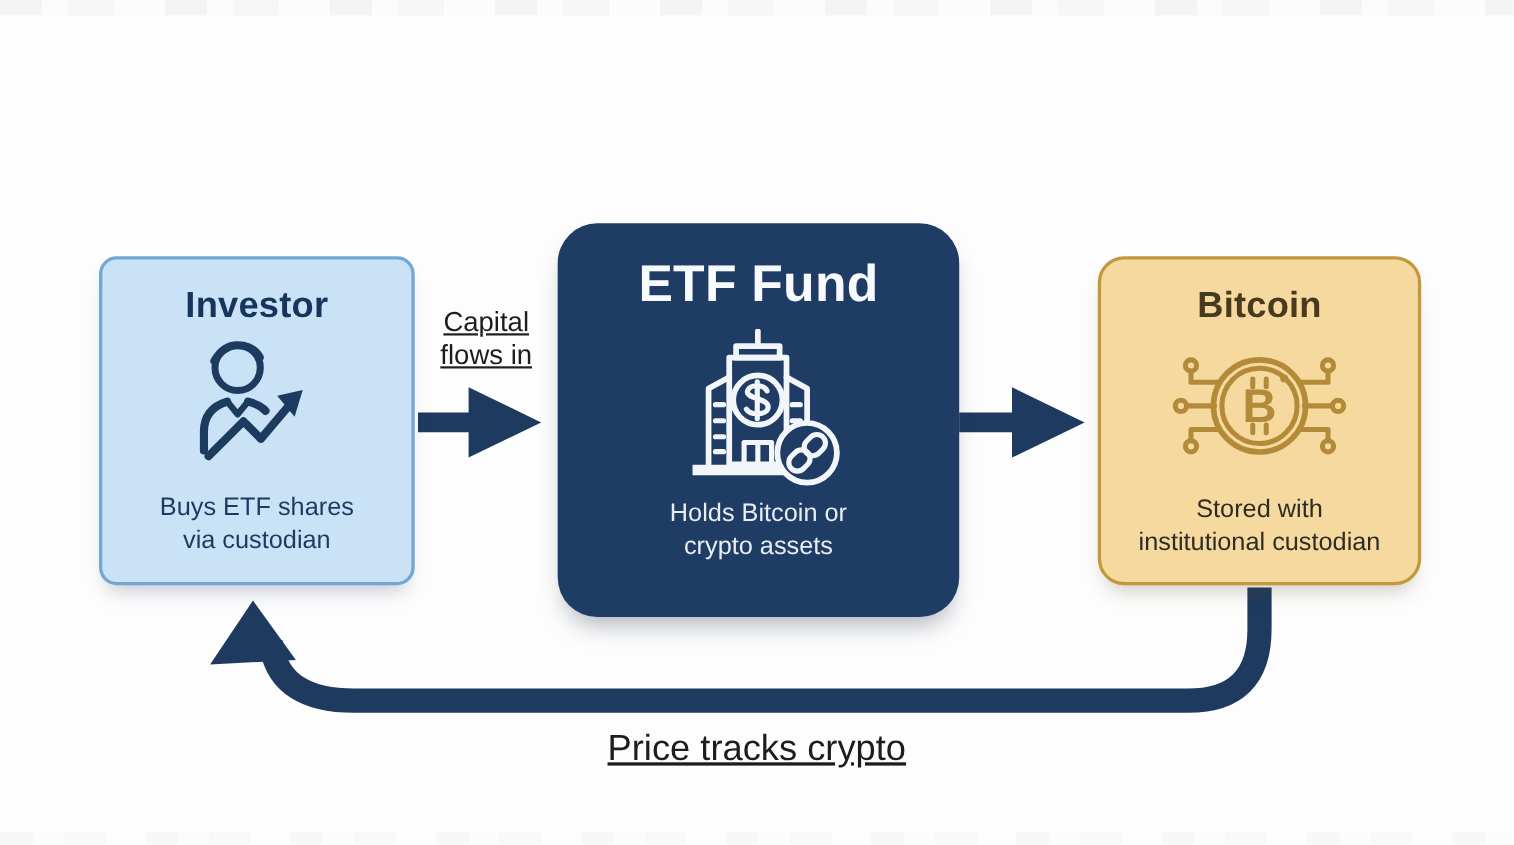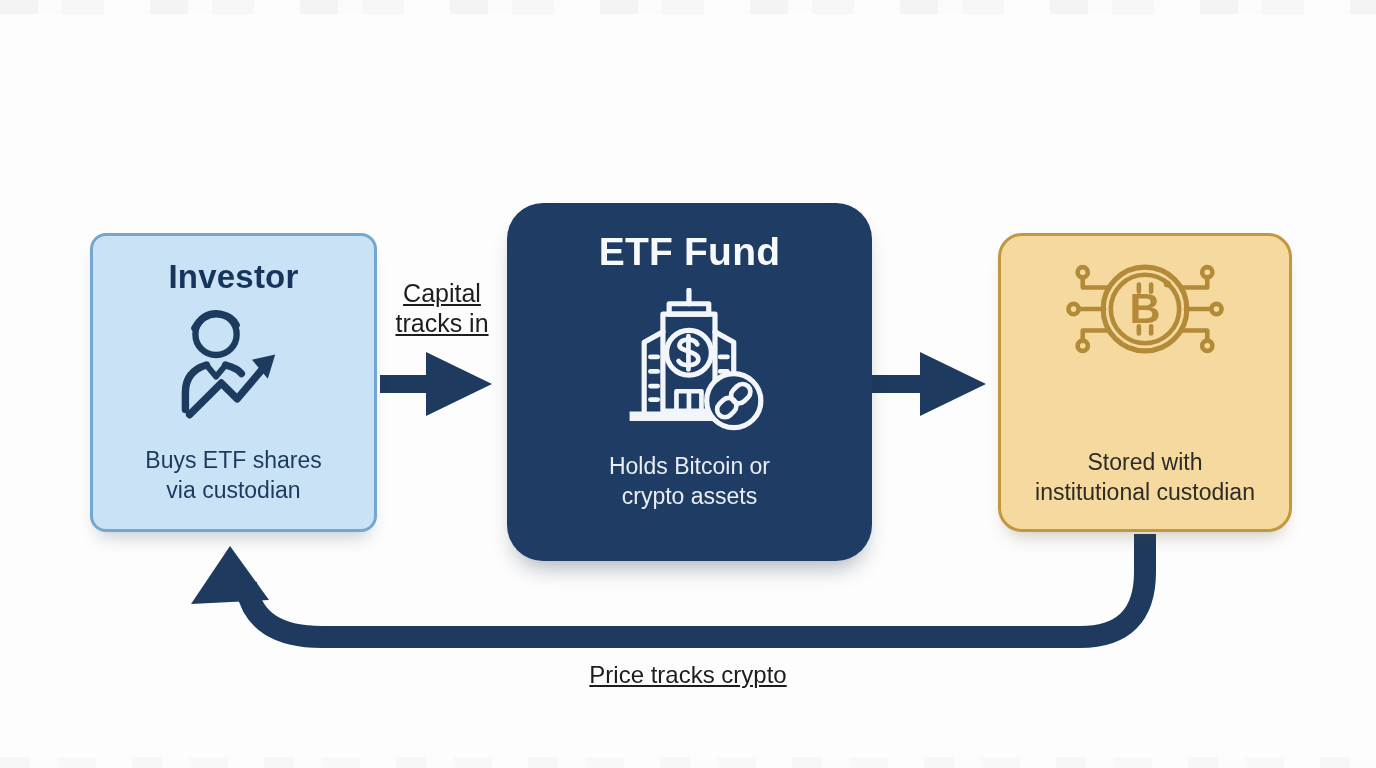--- a/index.html
+++ b/index.html
@@ -36,35 +36,35 @@
     background:#1e3c64;border-radius:36px;
     box-shadow:0 14px 22px -8px rgba(20,35,60,.35);
   }
   .node-bitcoin{
     left:998px;top:233px;width:294px;height:299px;
     background:#f5d99e;border:3px solid #c2973e;border-radius:24px;
     box-shadow:0 12px 18px -8px rgba(90,70,30,.28);
   }
   .node-title{font-weight:700;letter-spacing:.2px;}
   .node-investor .node-title{margin-top:22px;font-size:33px;color:#17345c;}
-  .node-etf .node-title{margin-top:27px;font-size:39px;color:#f7fafc;}
+  .node-etf .node-title{margin-top:27px;font-size:47px;color:#f7fafc;}
   .node-bitcoin .node-title{margin-top:22px;font-size:33px;color:#473a1e;}
   .node-icon{display:block;}
   .node-investor .node-icon{margin-top:12px;}
   .node-etf .node-icon{margin-top:14px;}
   .node-bitcoin .node-icon{margin-top:24px;}
   .node-desc{margin-top:auto;font-size:23px;line-height:30px;}
   .node-investor .node-desc{margin-bottom:24px;color:#1c3a5e;}
   .node-etf .node-desc{margin-bottom:50px;color:#e9eef5;}
   .node-bitcoin .node-desc{margin-bottom:22px;color:#2d2b26;}
   .node-desc span{display:block;}
 
   .flow-label{position:absolute;text-align:center;color:#1d1d1d;text-decoration:underline;}
   .flow-label.capital{left:374px;top:278px;width:136px;font-size:25px;line-height:30px;}
-  .flow-label.price{left:500px;top:661px;width:376px;font-size:24px;}
+  .flow-label.price{left:500px;top:661px;width:376px;font-size:33px;}
   .flow-label span{display:block;}
 </style>
 </head>
 <body>
 
 <div class="canvas">
 
   <div class="edge-strip top"></div>
   <div class="edge-strip bottom"></div>
 
@@ -124,20 +124,21 @@
         </g>
       </g>
     </svg>
     <div class="node-desc">
       <span>Holds Bitcoin or</span>
       <span>crypto assets</span>
     </div>
   </div>
 
   <div class="node node-bitcoin">
+    <div class="node-title">Bitcoin</div>
     <svg class="node-icon" width="160" height="98" viewBox="0 0 156 96">
       <g fill="none" stroke="#b28a38" stroke-width="5" stroke-linecap="round" stroke-linejoin="round">
         <circle cx="78" cy="48" r="41"></circle>
         <circle cx="78" cy="48" r="33.5" stroke-width="4.5"></circle>
         <path d="M 72 24 V 31" stroke-width="4.5"></path>
         <path d="M 84 24 V 31" stroke-width="4.5"></path>
         <path d="M 72 65 V 72" stroke-width="4.5"></path>
         <path d="M 84 65 V 72" stroke-width="4.5"></path>
         <circle cx="17" cy="12" r="5" stroke-width="4.5"></circle>
         <path d="M 17 17 V 27 H 42" stroke-width="4.5"></path>
@@ -156,17 +157,17 @@
       <text x="78" y="62" text-anchor="middle" font-size="42" font-weight="bold" font-family="Liberation Sans, DejaVu Sans, sans-serif" fill="#b28a38">B</text>
     </svg>
     <div class="node-desc">
       <span>Stored with</span>
       <span>institutional custodian</span>
     </div>
   </div>
 
   <div class="flow-label capital">
     <span>Capital</span>
-    <span>tracks in</span>
+    <span>flows in</span>
   </div>
   <div class="flow-label price">Price tracks crypto</div>
 
 </div>
 
 </body></html>

